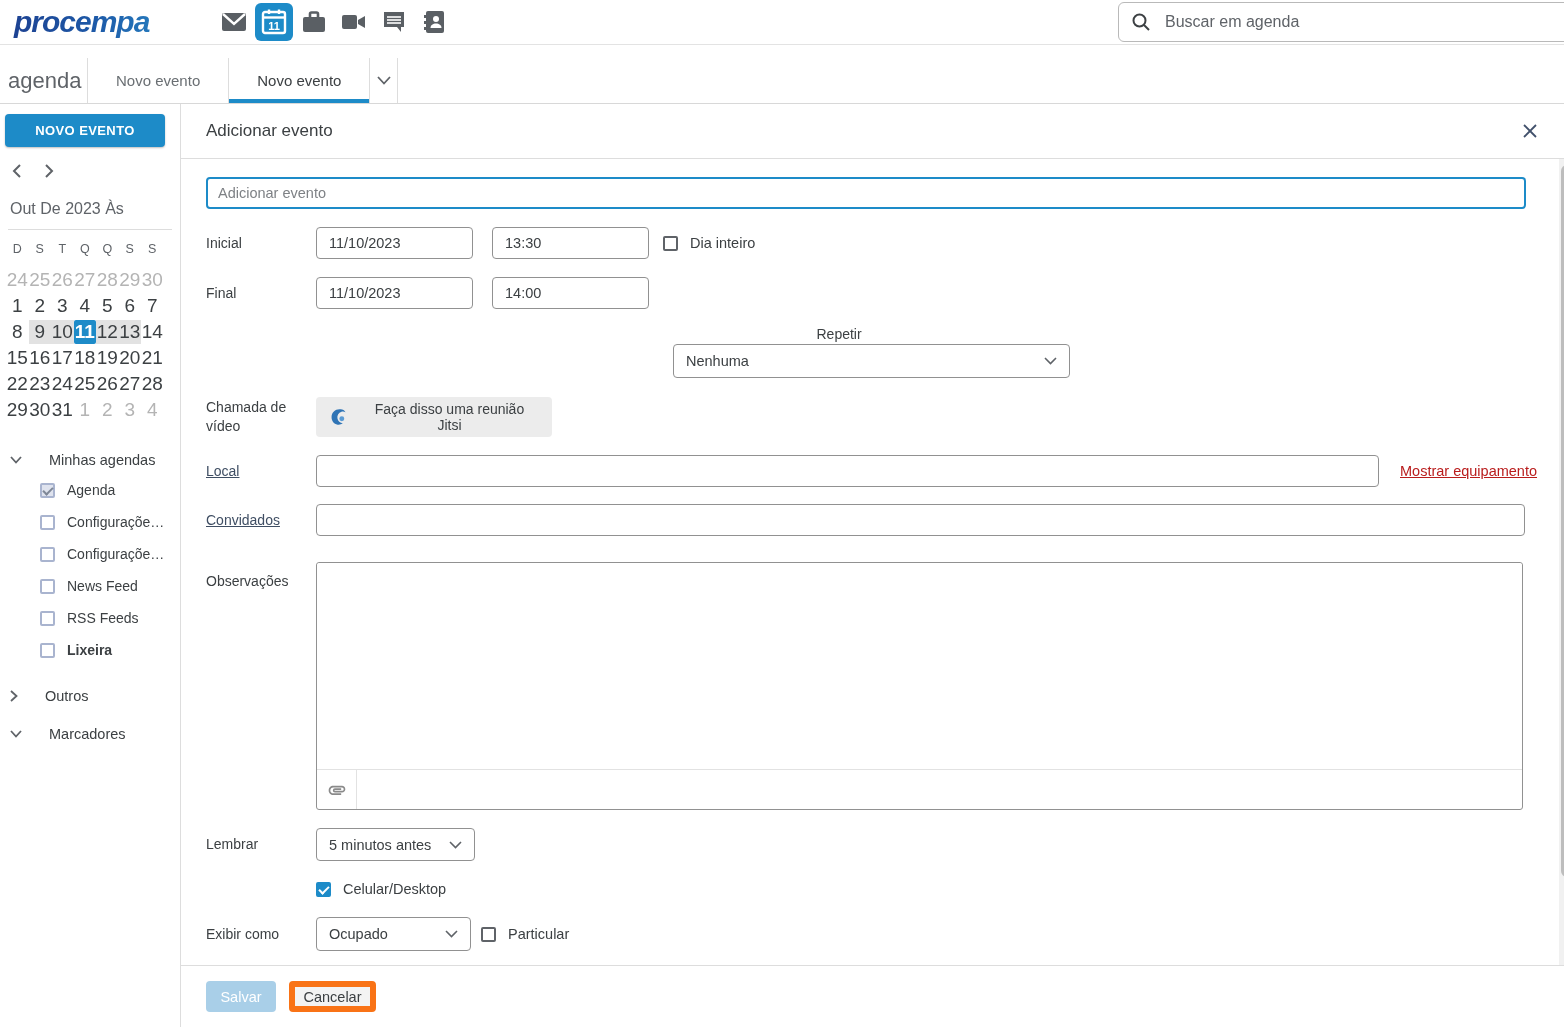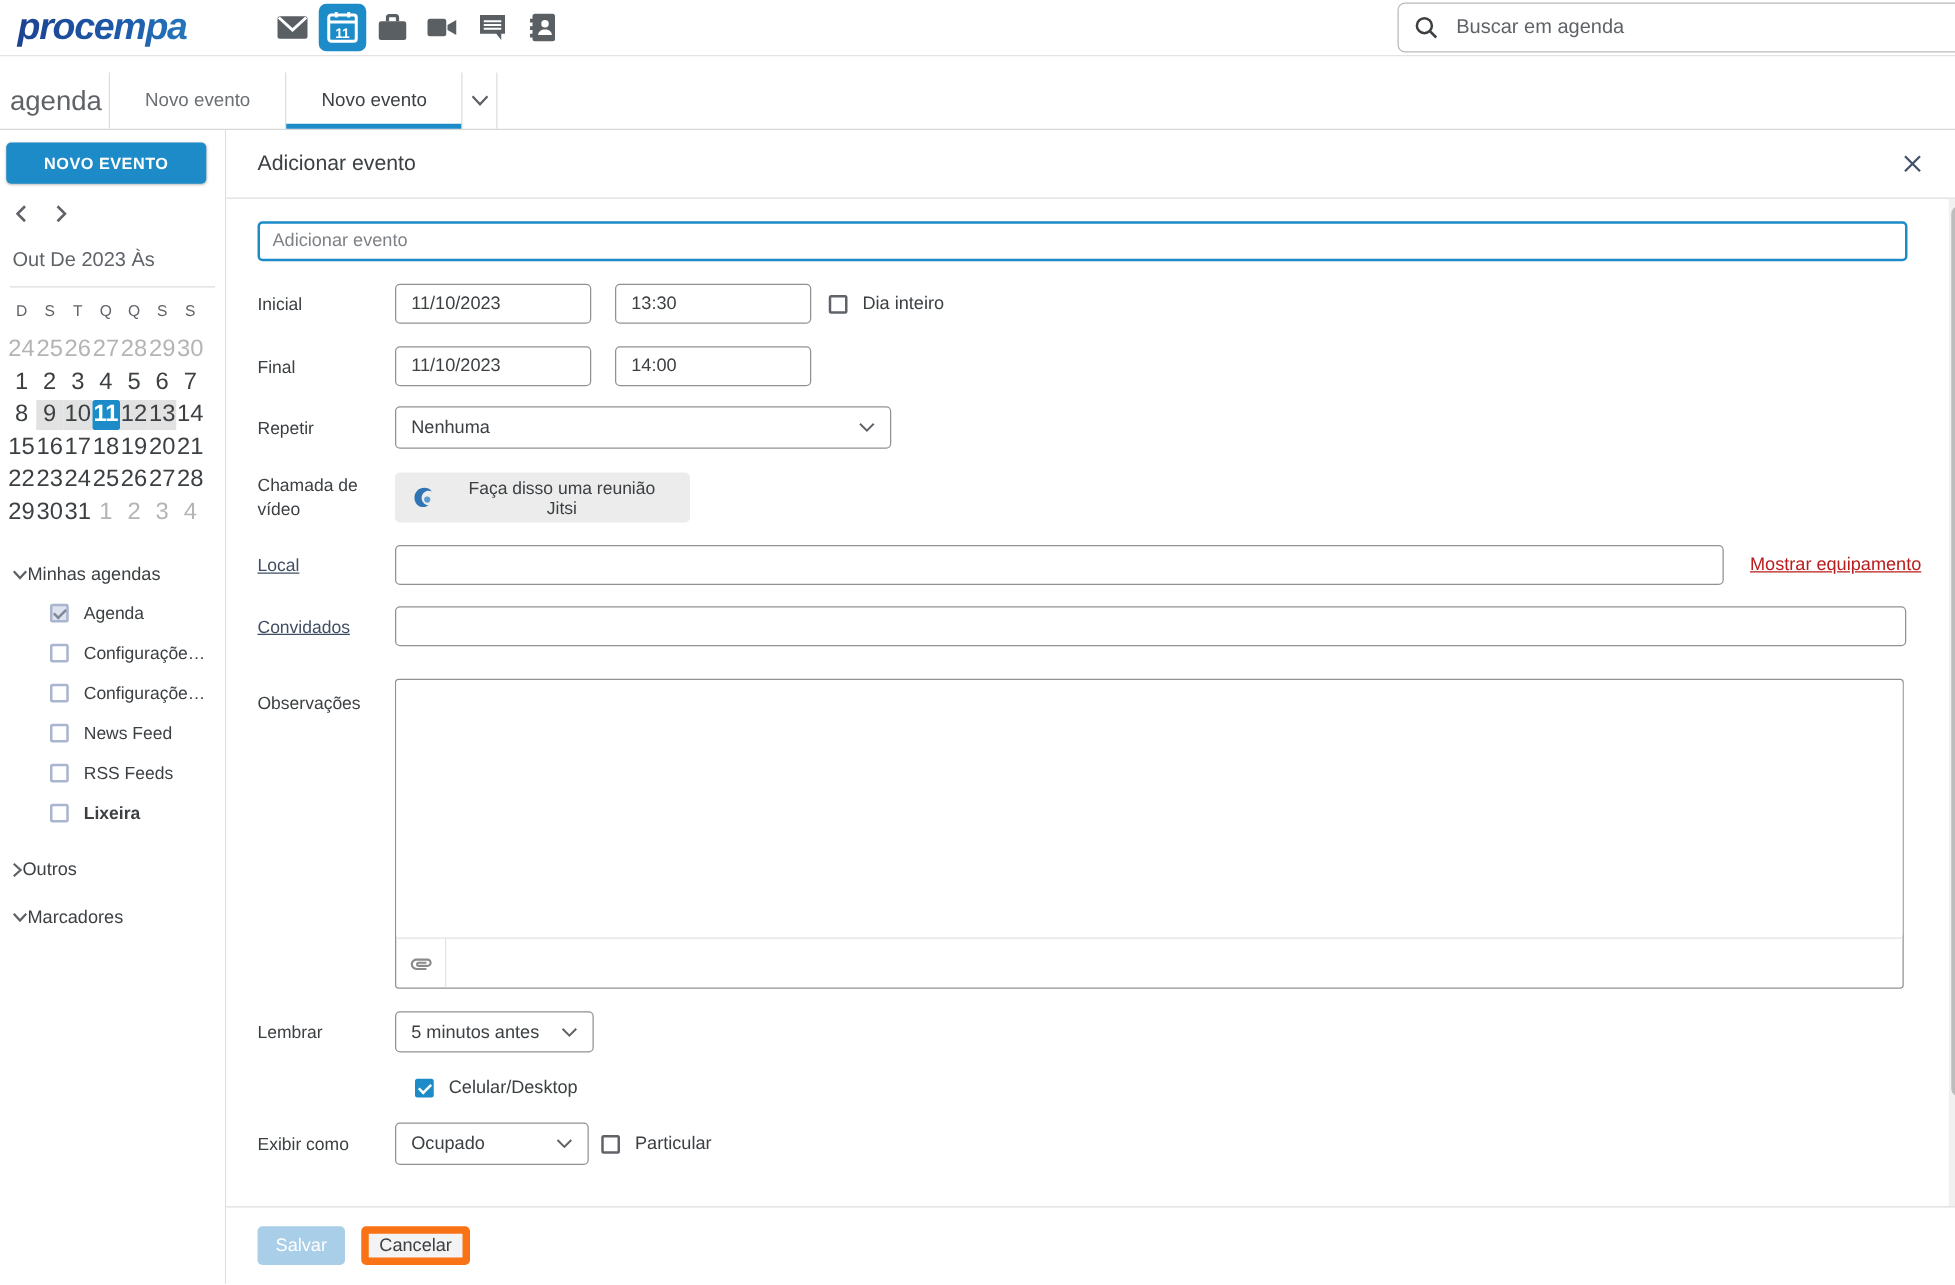--- a/index.html
+++ b/index.html
@@ -43,21 +43,21 @@
   .month-title { margin:21px 0 0 10px; font-size:16px; color:#5f6368; }
   .side-divider { margin:11px 8px 0 8px; border-top:1px solid #ddd; }
   .cal-grid { margin:7px 0 0 6px; display:grid; grid-template-columns:repeat(7,22.5px); row-gap:2px; }
   .cal-cell { height:24px; line-height:24px; text-align:center; font-size:19px; color:#3c4043; }
   .cal-cell.head { color:#5f6368; font-size:12.5px; cursor:default; }
   .cal-cell.day { cursor:pointer; }
   .cal-cell.muted { color:#b4b4b4; }
   .cal-cell.hl { background:#e2e2e2; }
   .cal-cell.sel { background:#1d8bc8; color:#fff; border-radius:2px; font-weight:bold; }
 
-  .side-section { margin:30px 0 0 10px; display:flex; align-items:center; gap:0; font-size:14.5px; color:#3c4043; cursor:pointer; }
+  .side-section { margin:30px 0 0 10px; display:flex; align-items:center; gap:27px; font-size:14.5px; color:#3c4043; cursor:pointer; }
   .side-section.tight { margin-top:22px; }
   .cal-list { margin-top:6px; }
   .cal-item { display:flex; align-items:center; gap:12px; padding:8px 0 8px 40px; cursor:pointer; }
   .cal-item-label { font-size:14px; color:#3c4043; }
   .cal-item-label.bold { font-weight:bold; }
 
   
   .cb { width:15px; height:15px; border:2px solid #5f6368; border-radius:2px; display:inline-block; position:relative; flex-shrink:0; background:#fff; cursor:pointer; }
   .cb.side { border-color:#a9b4cf; }
   .cb.side.checked { background:#dfe3ee; }
@@ -81,21 +81,21 @@
   .row { display:flex; align-items:center; }
   .row-label { width:110px; flex-shrink:0; font-size:14px; color:#3c4043; line-height:19px; }
   .row-label a, .link-label { color:#3f4e63; text-decoration:underline; cursor:pointer; }
   .fields { display:flex; align-items:center; flex:1; }
 
   input.txt, .selectbox { border:1px solid #919191; border-radius:4px; height:32px; font-size:14.5px; color:#3c4043;
         padding:0 12px; background:#fff; font-family:"Liberation Sans",sans-serif; outline:none; }
   .title-input { margin-top:18px; width:1320px; height:32px; border:2px solid #1d8bc8; border-radius:4px; font-size:14.5px;
         padding:0 10px; color:#3c4043; outline:none; font-family:"Liberation Sans",sans-serif; display:block; }
   .title-input::placeholder { color:#7e8185; }
-  .mt18 { margin-top:18px; } .mt16 { margin-top:16px; } .mt19 { margin-top:19px; }
+  .mt18 { margin-top:18px; } .mt16 { margin-top:16px;flex-direction:column; } .mt19 { margin-top:19px; }
   .mt17 { margin-top:17px; } .mt26 { margin-top:26px; } .mt20 { margin-top:20px; }
 
   .w-date { width:157px; } .w-time { width:157px; margin-left:19px; }
   .chk-inline { display:flex; align-items:center; gap:12px; margin-left:14px; font-size:14.5px; color:#3c4043; }
 
   .selectbox { display:flex; align-items:center; justify-content:space-between; cursor:pointer; }
   .sel-repetir { width:397px; height:34px; }
   .sel-lembrar { width:159px; height:33px; }
   .sel-exibir  { width:155px; height:34px; }
 
@@ -410,21 +410,21 @@
                 <svg width="13" height="8" viewBox="0 0 13 8">
                     <polyline points="1,1 6.5,6.5 12,1" fill="none" stroke="#5f6368" stroke-width="1.6"></polyline>
                   </svg>
               </div>
             </div>
           </div>
 
           <div class="row mt20">
             <div class="row-label"></div>
             <div class="fields">
-              <span class="chk-inline" style="margin-left:16px">
+              <span class="chk-inline" style="margin-left:0">
                 <span class="cb blue checked"></span>
                 <span>Celular/Desktop</span>
               </span>
             </div>
           </div>
 
           <div class="row mt20">
             <div class="row-label">Exibir como</div>
             <div class="fields">
               <div class="selectbox sel-exibir">

